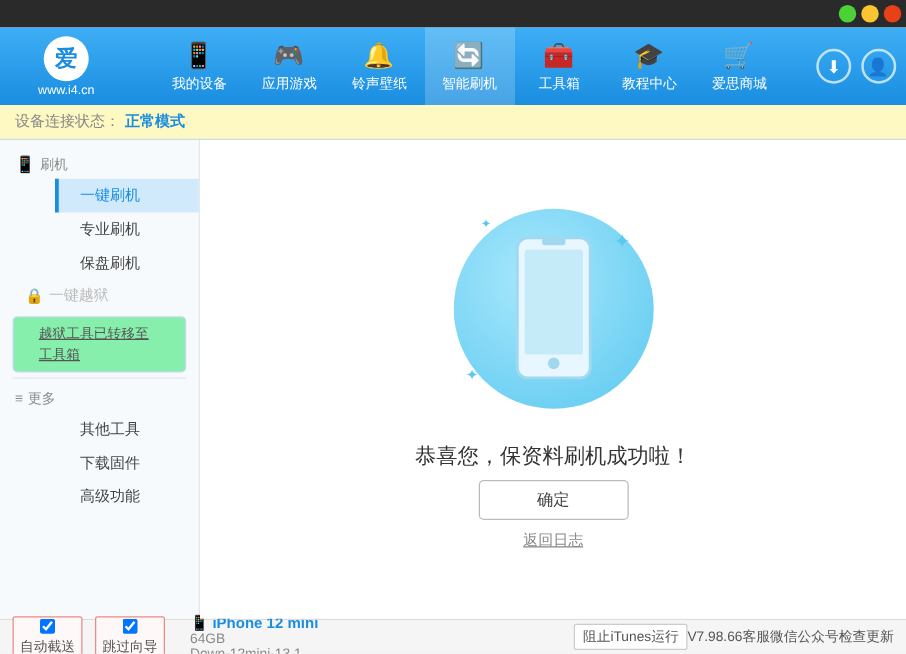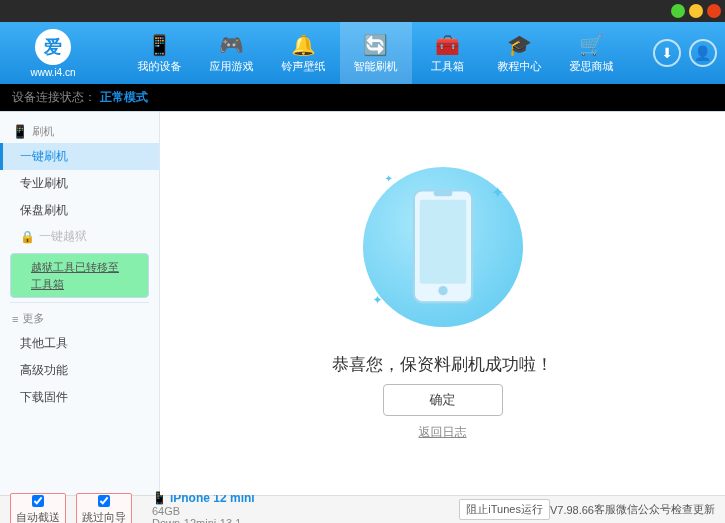--- a/index.html
+++ b/index.html
@@ -78,21 +78,21 @@
       width: 28px; height: 28px;
       border-radius: 50%;
       border: 2px solid rgba(255,255,255,0.7);
       display: flex; align-items: center; justify-content: center;
       color: #fff; cursor: pointer; font-size: 14px;
     }
 
     
     .status-bar {
       height: 28px;
-      background: #000000;
+      background: #fef9c3;
       border-bottom: 1px solid #c8dfe8;
       display: flex;
       align-items: center;
       padding: 0 12px;
       font-size: 12px;
       color: #555;
     }
     .status-bar .status-label { color: #888; }
     .status-bar .status-value { color: #1a8de0; font-weight: bold; margin-left: 4px; }
 
@@ -118,20 +118,21 @@
       color: #888;
       font-size: 11px;
       gap: 4px;
     }
     .sidebar-section-title .icon { font-size: 13px; }
     .sidebar-item {
       padding: 5px 20px;
       color: #444;
       cursor: pointer;
       font-size: 12px;
+      margin-left: 44px;
     }
     .sidebar-item.active {
       background: #d0eafc;
       color: #1a8de0;
       border-left: 3px solid #1a8de0;
       padding-left: 17px;
     }
     .sidebar-disabled {
       padding: 4px 20px;
       color: #bbb;
@@ -402,24 +403,24 @@
 
     <div class="sidebar-section-title">
       <span>≡</span>
       <span>更多</span>
     </div>
 
     <div class="sidebar-item">
       <span>其他工具</span>
     </div>
     <div class="sidebar-item">
+      <span>下载固件</span>
+    </div>
+    <div class="sidebar-item">
       <span>高级功能</span>
-    </div>
-    <div class="sidebar-item">
-      <span>下载固件</span>
     </div>
   </div>
 
   <div class="content">
     <div class="phone-container">
       <div class="phone-circle">
 
         <span class="sparkle sparkle-1">✦</span>
         <span class="sparkle sparkle-2">✦</span>
         <span class="sparkle sparkle-3">✦</span>

